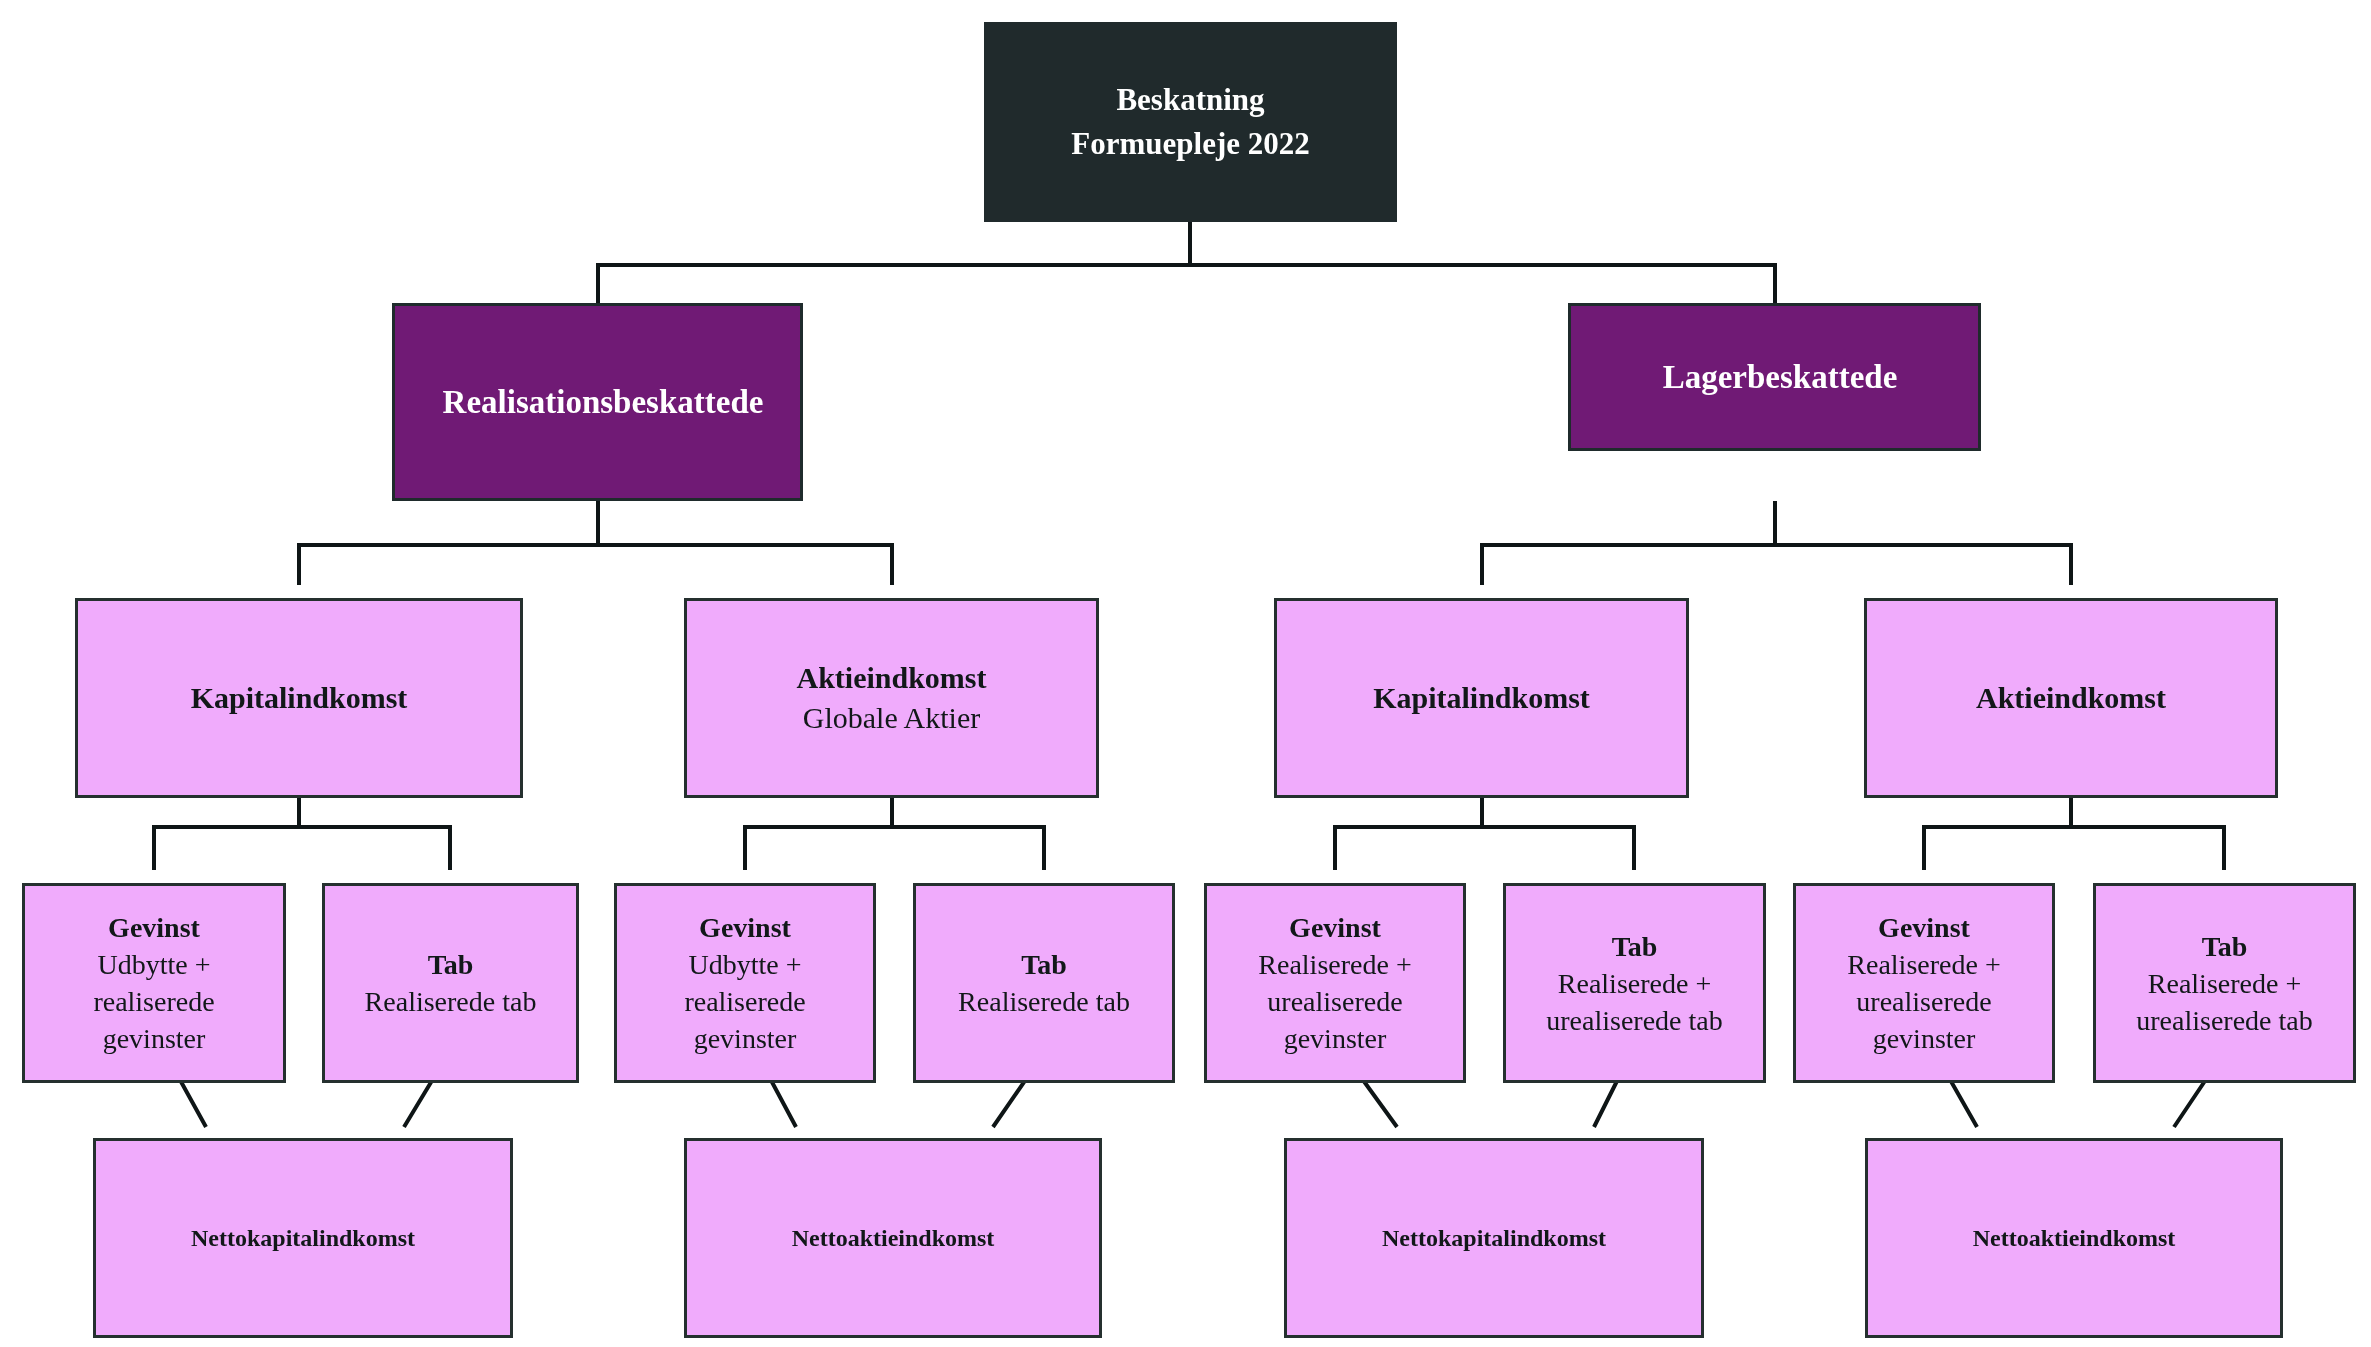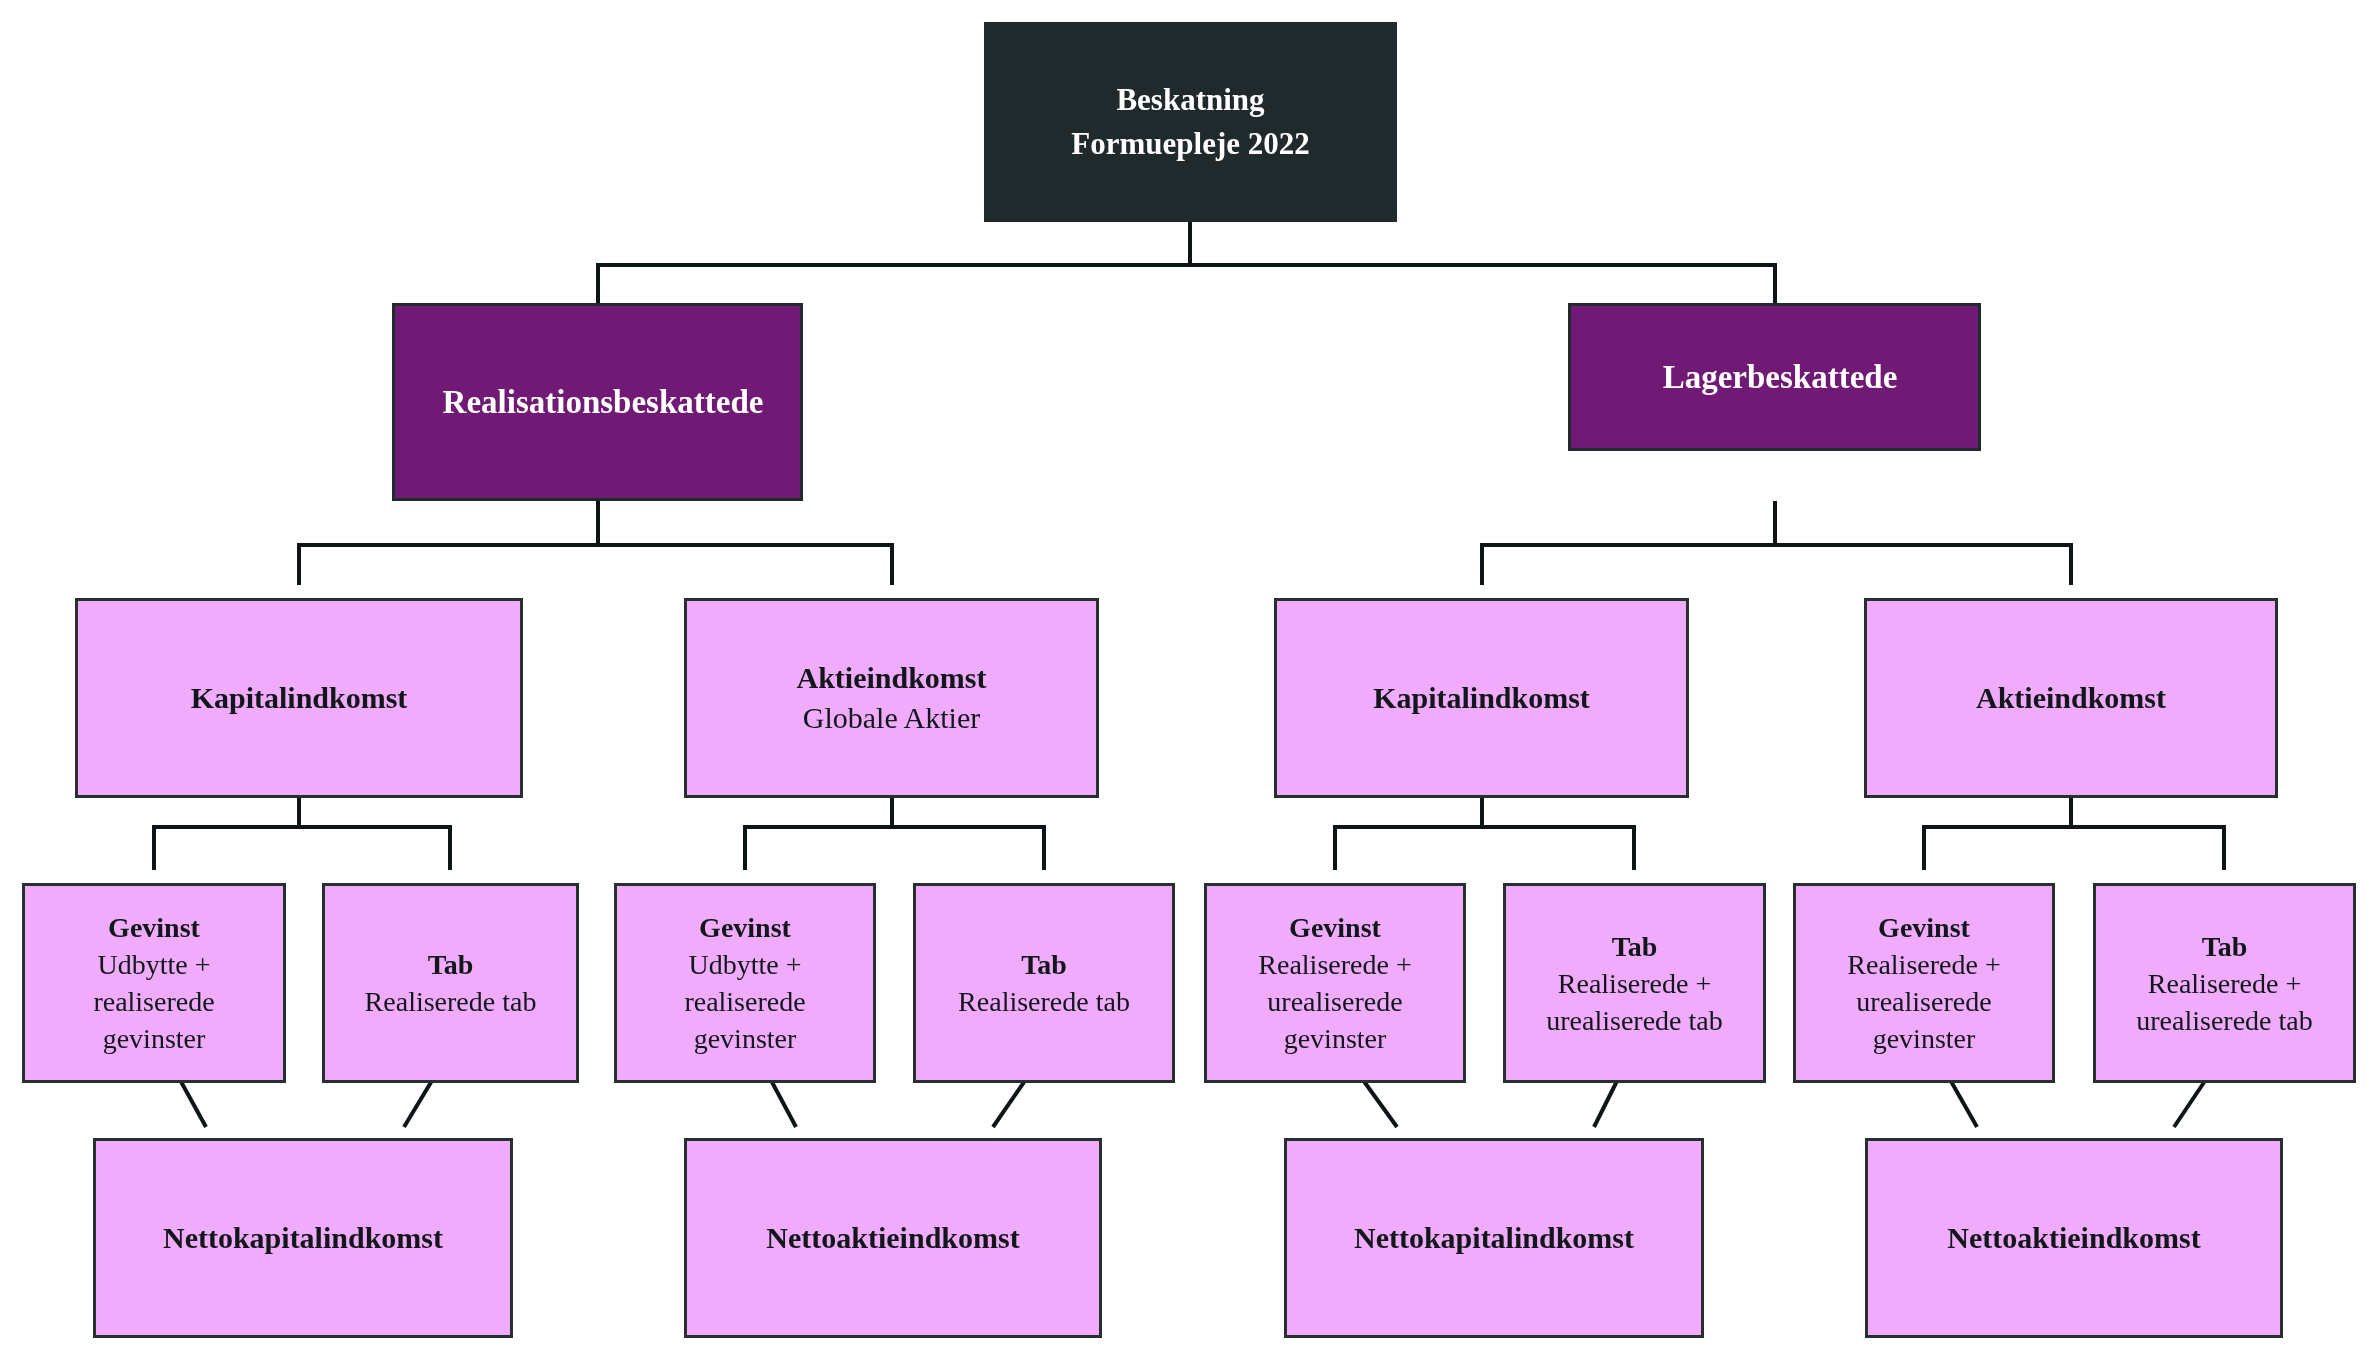--- a/index.html
+++ b/index.html
@@ -25,21 +25,21 @@
     white-space:pre-line;
     color:#121819;
     font-size:30px;line-height:40px;
     padding:0 8px;
   }
   .t.bold{font-weight:bold;}
   .t.light{color:#ffffff;}
   .t.root-text{font-size:31px;line-height:44px;}
   .t.branch-text{font-size:33px;}
   .lvl4 .t{font-size:28px;line-height:37px;}
-  .netto .t{font-size:30px;}
+  .netto .t{font-size:24px;}
 </style>
 </head>
 <body>
 
 <div class="stage">
 
   <svg class="lines-svg" viewBox="0 0 2371 1347" xmlns="http://www.w3.org/2000/svg">
     <g stroke="#0e1516" stroke-width="4" fill="none">
 
       <path d="M1190 222 V267 M596 265 H1777 M598 263 V303 M1775 263 V303"></path>

